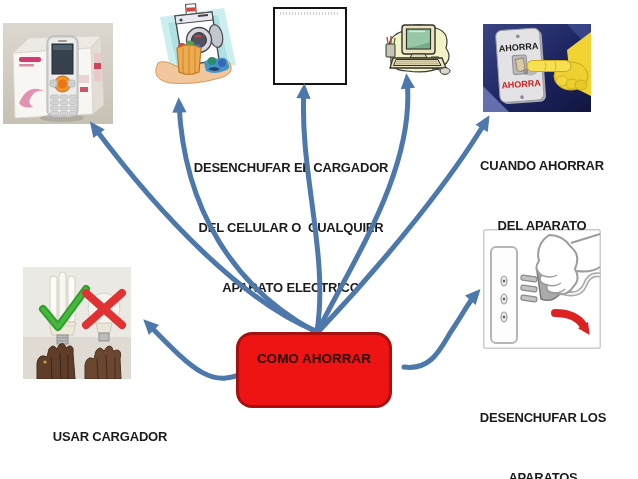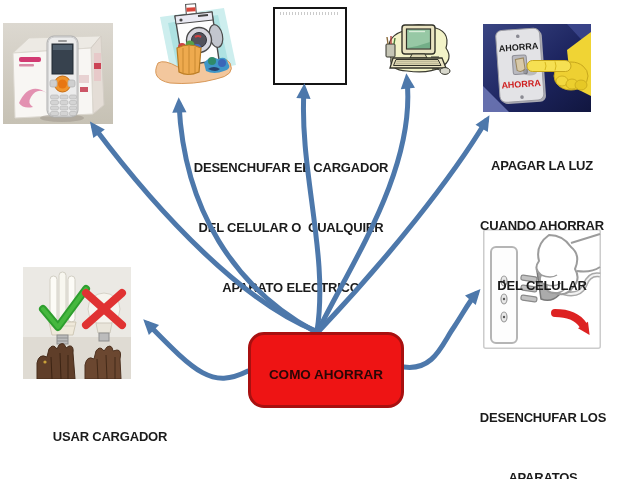--- a/index.html
+++ b/index.html
@@ -8,23 +8,23 @@
     font-family:"Liberation Sans",sans-serif;
   }
   .graphic{position:absolute;z-index:1;}
   .label{
     position:absolute;z-index:2;text-align:center;color:#1b1b1b;
     font-weight:700;font-size:13px;line-height:20px;letter-spacing:-0.2px;
     white-space:pre;
   }
   #arrow-layer{position:absolute;left:0;top:0;z-index:5;pointer-events:none;}
   #center-node{
-    position:absolute;left:248px;top:332px;width:156px;height:76px;z-index:6;
+    position:absolute;left:236px;top:332px;width:156px;height:76px;z-index:6;
     background:#ee1414;border:3px solid #a81010;border-radius:16px;
-    box-sizing:border-box;text-align:center;padding-top:30px;
+    box-sizing:border-box;text-align:center;padding-top:14px;
     color:#2a0606;font-weight:700;font-size:13.5px;line-height:20px;
   }
   #blank-box{
     position:absolute;left:273px;top:7px;width:74px;height:78px;z-index:1;
     background:#ffffff;border:2px solid #141414;box-sizing:border-box;
   }
   #blank-box .microtext{
     height:3px;width:86%;margin:3px auto 0;opacity:.75;
     background:repeating-linear-gradient(90deg,#b9b9b9 0 1px,transparent 1px 3px);
   }
@@ -243,23 +243,22 @@
     </svg>
   </div>
 
   <div class="label" style="left:171px;top:118px;width:240px;">
     <div>DESENCHUFAR EL CARGADOR</div>
     <div>DEL CELULAR O  CUALQUIER</div>
     <div>APARATO ELECTRICO</div>
   </div>
 
   <div class="label" style="left:457px;top:116px;width:170px;">
-    <div>APAGAR LA LUZ</div>
     <div>CUANDO AHORRAR</div>
-    <div>DEL CELULAR</div>
+    <div>DEL APARATO</div>
   </div>
 
   <div class="label" style="left:25px;top:387px;width:170px;">
     <div>USAR CARGADOR</div>
     
     
   </div>
 
   <div class="label" style="left:458px;top:368px;width:170px;">
     <div>DESENCHUFAR LOS</div>

